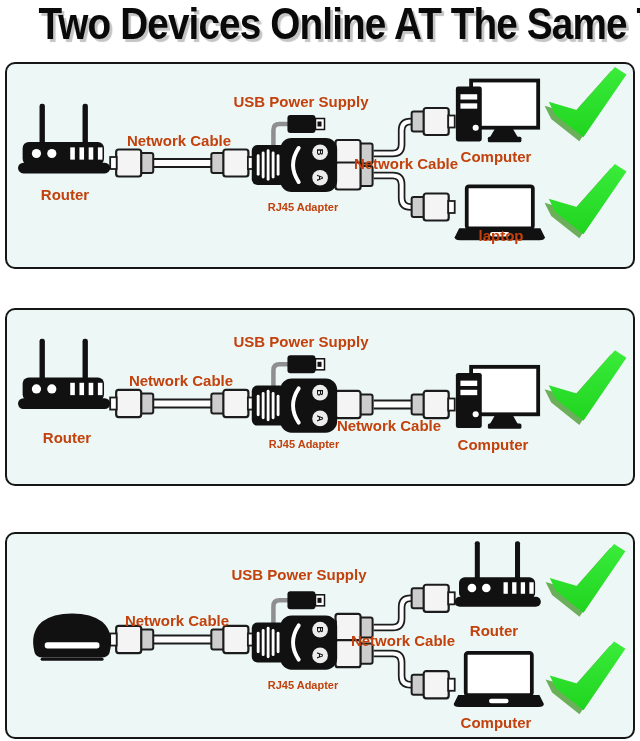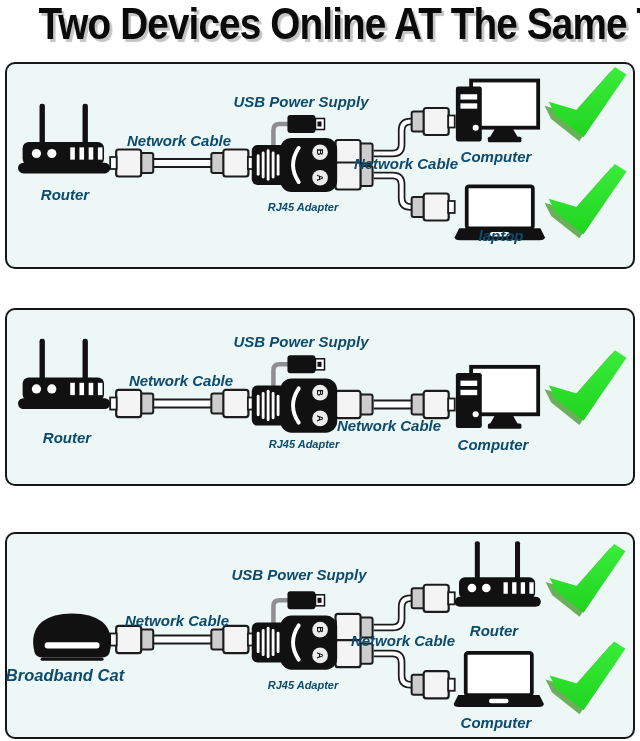--- a/index.html
+++ b/index.html
@@ -20,23 +20,22 @@
     box-sizing:border-box;
   }
   #p1 { top:62px;  height:207px; }
   #p2 { top:308px; height:178px; }
   #p3 { top:532px; height:207px; }
 
   .panel > svg { position:absolute; left:0; top:0; width:100%; height:100%; display:block; }
 
   .lbl {
     position:absolute; transform:translateX(-50%);
-    font-weight:bold; font-size:15px; color:#0c4a6e; white-space:nowrap;
+    font-weight:bold; font-size:15px; color:#c2410c; white-space:nowrap;
     line-height:1.1;
-    font-style:italic;
   }
   .lbl.small { font-size:11px;padding-left:38px; }
   .lbl.big   { font-size:16.5px; }
 
   
   .co { fill:none; stroke:#1c1c1c; stroke-width:10; }
   .ci { fill:none; stroke:#fdfdfd; stroke-width:6; }
   .so { fill:none; stroke:#1c1c1c; stroke-width:7.5; stroke-linejoin:round; }
   .si { fill:none; stroke:#fdfdfd; stroke-width:4; stroke-linejoin:round; }
   .usbwire { fill:none; stroke:#8f8f8f; stroke-width:4.5; stroke-linejoin:round; }
@@ -218,21 +217,20 @@
       </g>
       <path class="usbwire" d="M283 66 H272 Q266 66 266 72 V90"></path>
       <use href="#sym-usb" width="38" height="18" x="280" y="57"></use>
       <use href="#sym-modem" width="82" height="50" x="24" y="78"></use>
       <use href="#sym-adapter" width="86" height="54" x="244" y="81"></use>
       <use href="#sym-router" width="86" height="80" x="447" y="3"></use>
       <use href="#sym-laptop" width="90" height="62" x="446" y="115"></use>
       <use href="#sym-check" width="88" height="74" x="534" y="10"></use>
       <use href="#sym-check" width="88" height="74" x="534" y="107"></use>
     </svg>
-    <div class="lbl big" style="left:58px; top:132px;">Broadband Cat</div>
     <div class="lbl" style="left:170px; top:79px;">Network Cable</div>
     <div class="lbl" style="left:292px; top:33px;">USB Power Supply</div>
     <div class="lbl small" style="left:277px; top:145px;">RJ45 Adapter</div>
     <div class="lbl" style="left:396px; top:99px;">Network Cable</div>
     <div class="lbl" style="left:487px; top:89px;">Router</div>
     <div class="lbl" style="left:489px; top:181px;">Computer</div>
   </section>
 
 </div>
 

